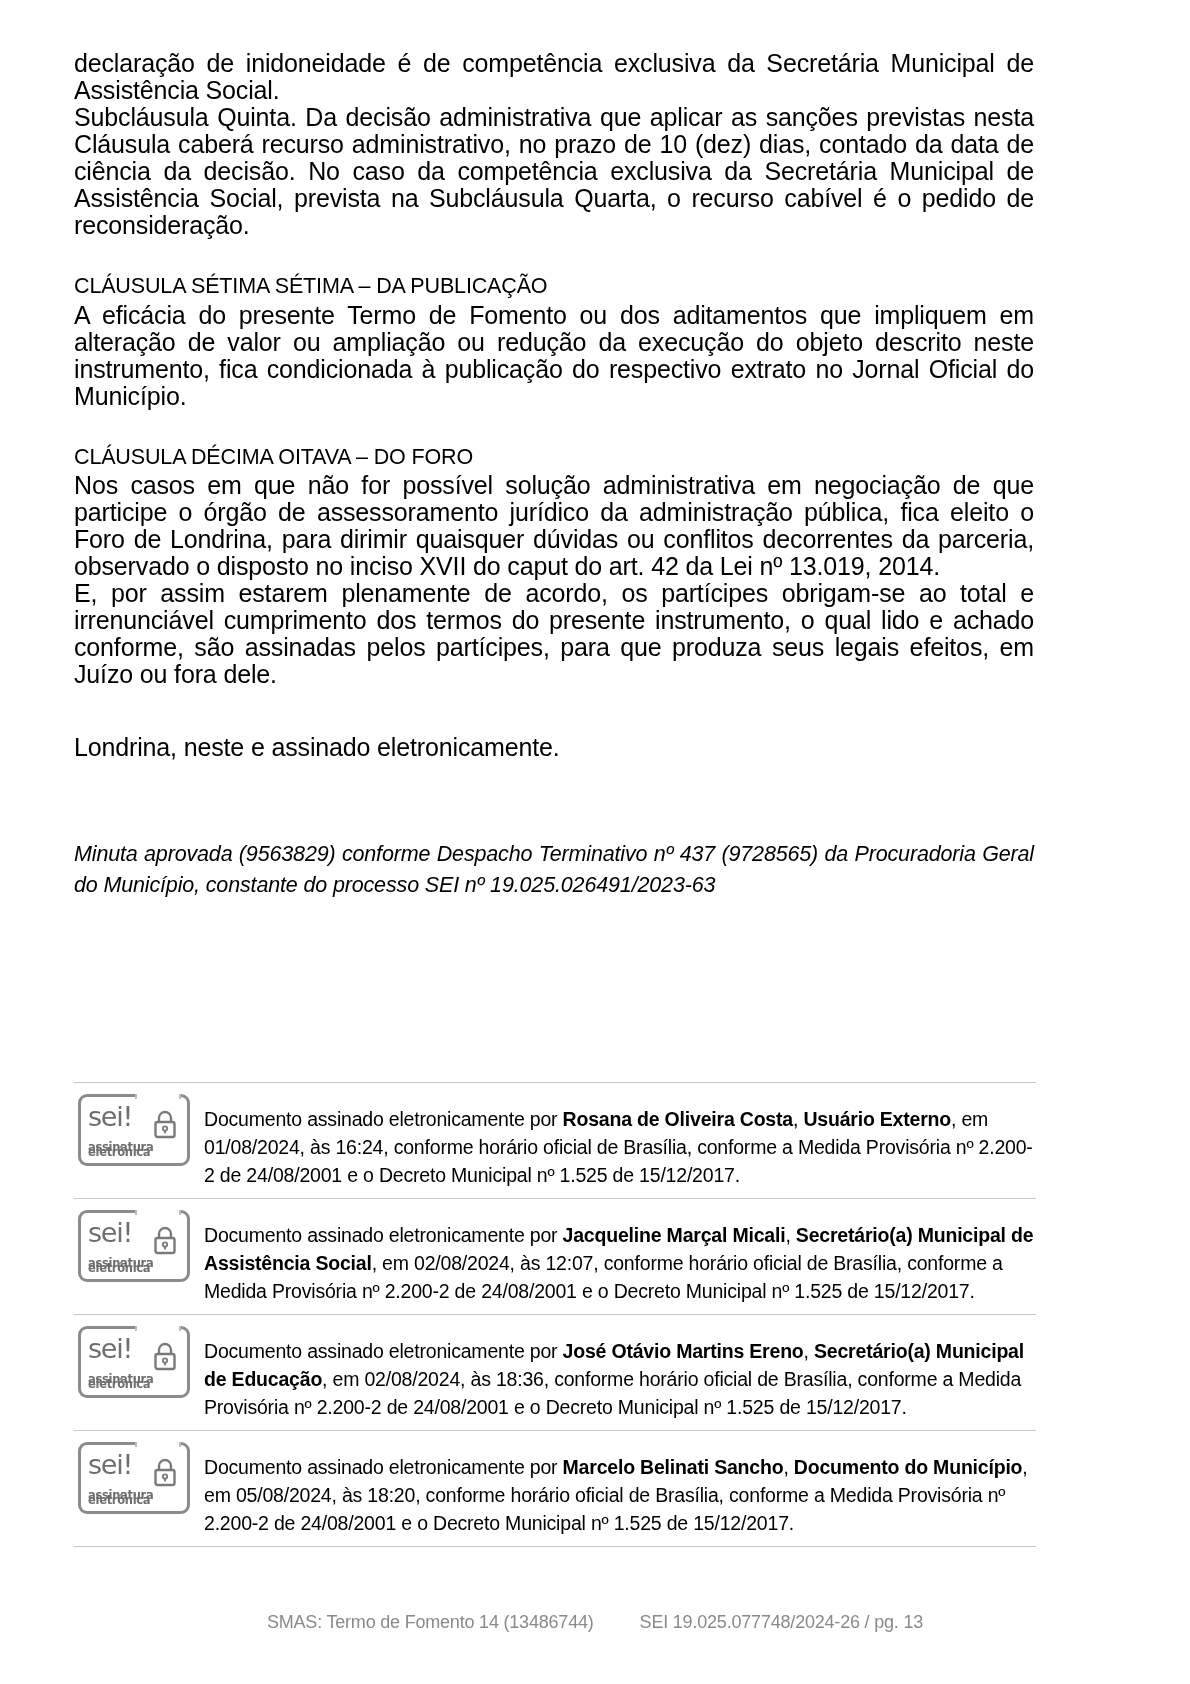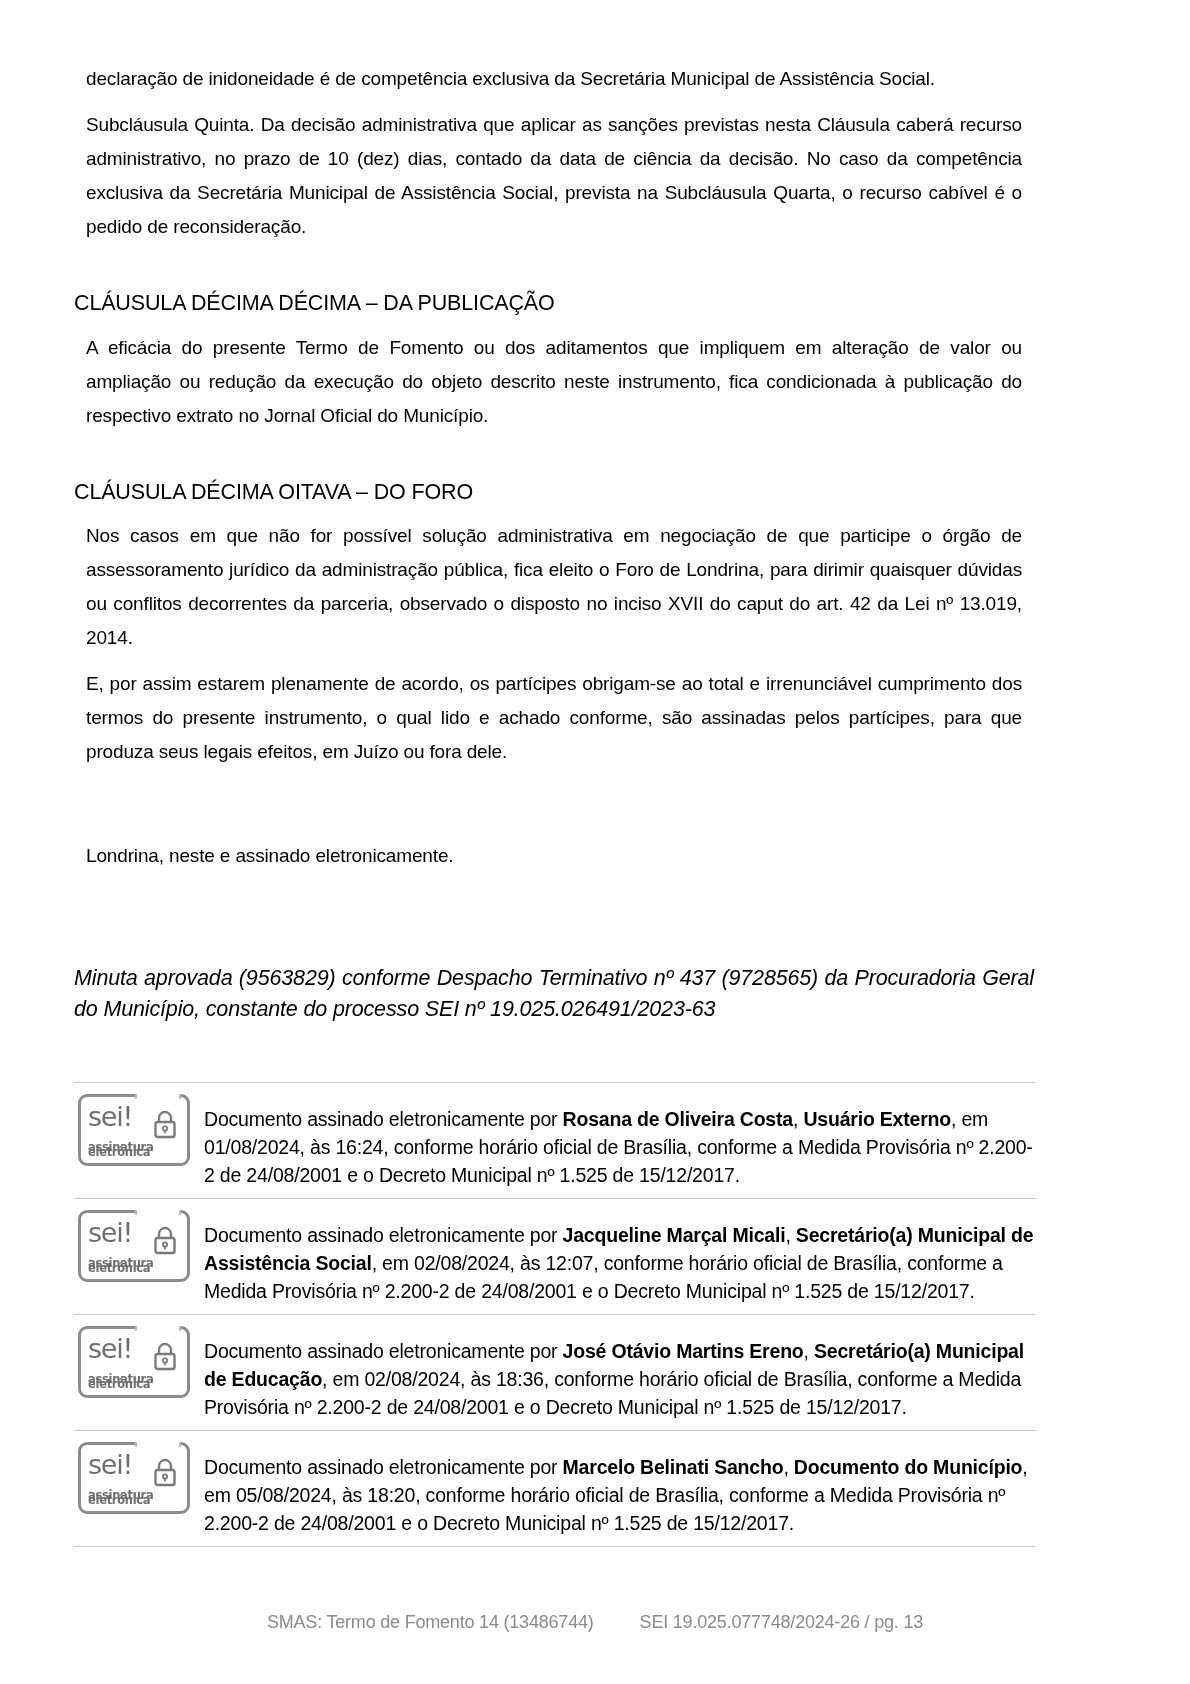--- a/index.html
+++ b/index.html
@@ -18,25 +18,25 @@
     overflow: hidden;
   }
   .content {
     position: absolute;
     left: 74px;
     top: 50px;
     width: 960px;
   }
   
   .para {
-    font-size: 19px;
-    line-height: 34px;
+    font-size: 25px;
+    line-height: 27px;
     text-align: justify;
     text-justify: inter-word;
-    margin: 12px;
+    margin: 0;
     letter-spacing: -0.15px;
     word-spacing: 0px;
   }
   .para.last-nojust {
     text-align: left;
   }
   .heading {
     font-size: 21.5px;
     line-height: 30.5px;
     margin: 0;
@@ -150,21 +150,21 @@
 <div class="page">
 
   <div class="content">
 
     <p class="para">declaração de inidoneidade é de competência exclusiva da Secretária Municipal de Assistência Social.</p>
 
     <p class="para">Subcláusula Quinta. Da decisão administrativa que aplicar as sanções previstas nesta Cláusula caberá recurso administrativo, no prazo de 10 (dez) dias, contado da data de ciência da decisão. No caso da competência exclusiva da Secretária Municipal de Assistência Social, prevista na Subcláusula Quarta, o recurso cabível é o pedido de reconsideração.</p>
 
     <div class="gap-lg"></div>
 
-    <p class="heading">CLÁUSULA DÉCIMA DÉCIMA – DA PUBLICAÇÃO</p>
+    <p class="heading">CLÁUSULA SÉTIMA SÉTIMA – DA PUBLICAÇÃO</p>
     <p class="para">A eficácia do presente Termo de Fomento ou dos aditamentos que impliquem em alteração de valor ou ampliação ou redução da execução do objeto descrito neste instrumento, fica condicionada à publicação do respectivo extrato no Jornal Oficial do Município.</p>
 
     <div class="gap-lg"></div>
 
     <p class="heading">CLÁUSULA DÉCIMA OITAVA – DO FORO</p>
     <p class="para">Nos casos em que não for possível solução administrativa em negociação de que participe o órgão de assessoramento jurídico da administração pública, fica eleito o Foro de Londrina, para dirimir quaisquer dúvidas ou conflitos decorrentes da parceria, observado o disposto no inciso XVII do caput do art. 42 da Lei nº 13.019, 2014.</p>
     <p class="para">E, por assim estarem plenamente de acordo, os partícipes obrigam-se ao total e irrenunciável cumprimento dos termos do presente instrumento, o qual lido e achado conforme, são assinadas pelos partícipes, para que produza seus legais efeitos, em Juízo ou fora dele.</p>
 
     <div class="gap-lg"></div>
     <div class="gap-sm"></div>

